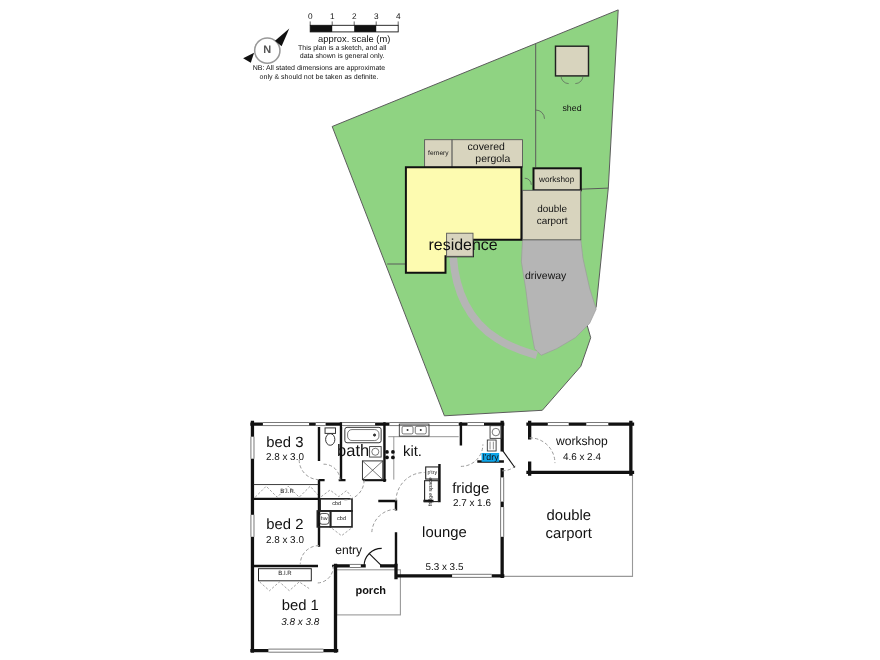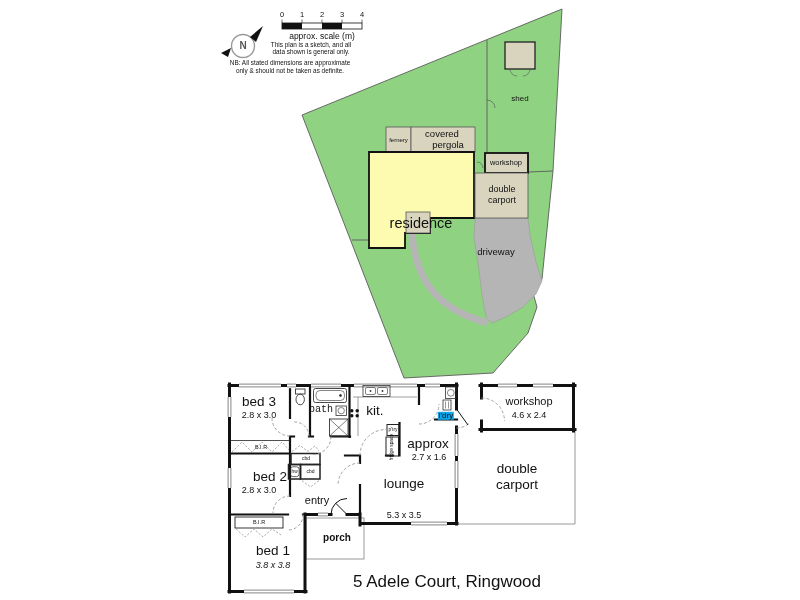--- a/index.html
+++ b/index.html
@@ -247,38 +247,37 @@
   <div class="lbl" style="left:442px;top:145px;font-size:9.5px;padding-left:12px;">pergola</div>
   <div class="lbl" style="left:421px;top:184px;font-size:14.5px;margin-top:40px;">residence</div>
   <div class="lbl" style="left:506px;top:163px;font-size:7.5px;">workshop</div>
   <div class="lbl" style="left:502px;top:190px;font-size:9px;">double</div>
   <div class="lbl" style="left:502px;top:201px;font-size:9px;">carport</div>
   <div class="lbl" style="left:496px;top:252px;font-size:9.5px;">driveway</div>
 
   <div class="lbl" style="left:259px;top:402px;font-size:13.5px;">bed 3</div>
   <div class="lbl" style="left:259px;top:416px;font-size:9px;">2.8 x 3.0</div>
   <div class="lbl" style="left:261px;top:448px;font-size:5.5px;">B.I.R</div>
-  <div class="lbl" style="left:259px;top:477px;font-size:13.5px;margin-left:11px;">bed 2</div>
+  <div class="lbl" style="left:259px;top:477px;font-size:13.5px;">bed 2</div>
   <div class="lbl" style="left:259px;top:491px;font-size:9px;">2.8 x 3.0</div>
   <div class="lbl" style="left:259px;top:522.5px;font-size:5.5px;">B.I.R</div>
   <div class="lbl" style="left:273px;top:551px;font-size:13.5px;">bed 1</div>
   <div class="lbl" style="left:273px;top:566px;font-size:9px;font-style:italic;">3.8 x 3.8</div>
-  <div class="lbl" style="left:321px;top:410px;font-size:10px;font-family:Liberation Mono, monospace;">bath</div>
+  <div class="lbl" style="left:321px;top:410px;font-size:15px;">bath</div>
   <div class="lbl" style="left:375px;top:411px;font-size:13.5px;">kit.</div>
   <div class="lbl" style="left:393px;top:430px;font-size:4.8px;">p'try</div>
   <div class="lbl vert" style="left:392.3px;top:446.5px;font-size:4.8px;">fridge space</div>
   <div class="lbl bg-white" style="left:446px;top:415.5px;font-size:8px;">l'dry</div>
-  <div class="lbl" style="left:428px;top:444px;font-size:13.5px;">approx</div>
+  <div class="lbl" style="left:428px;top:444px;font-size:13.5px;">fridge</div>
   <div class="lbl" style="left:429px;top:458px;font-size:9px;">2.7 x 1.6</div>
   <div class="lbl" style="left:404px;top:484px;font-size:13.5px;">lounge</div>
   <div class="lbl" style="left:404px;top:516px;font-size:9px;">5.3 x 3.5</div>
   <div class="lbl" style="left:317px;top:501px;font-size:11px;">entry</div>
   <div class="lbl" style="left:337px;top:538px;font-size:10px;font-weight:bold;">porch</div>
   <div class="lbl" style="left:529px;top:402px;font-size:11px;">workshop</div>
   <div class="lbl" style="left:529px;top:416px;font-size:9px;">4.6 x 2.4</div>
   <div class="lbl" style="left:517px;top:469px;font-size:13.5px;">double</div>
   <div class="lbl" style="left:517px;top:485px;font-size:13.5px;">carport</div>
   <div class="lbl" style="left:306px;top:459px;font-size:5px;">cbd</div>
   <div class="lbl" style="left:294.7px;top:471.7px;font-size:4.8px;">hw</div>
   <div class="lbl" style="left:310.5px;top:471.7px;font-size:5px;">cbd</div>
 
-  <div class="lbl" style="left:447px;top:582px;font-size:17px;">5 Adele Court, Ringwood</div>
 </div>
 
 </body></html>

